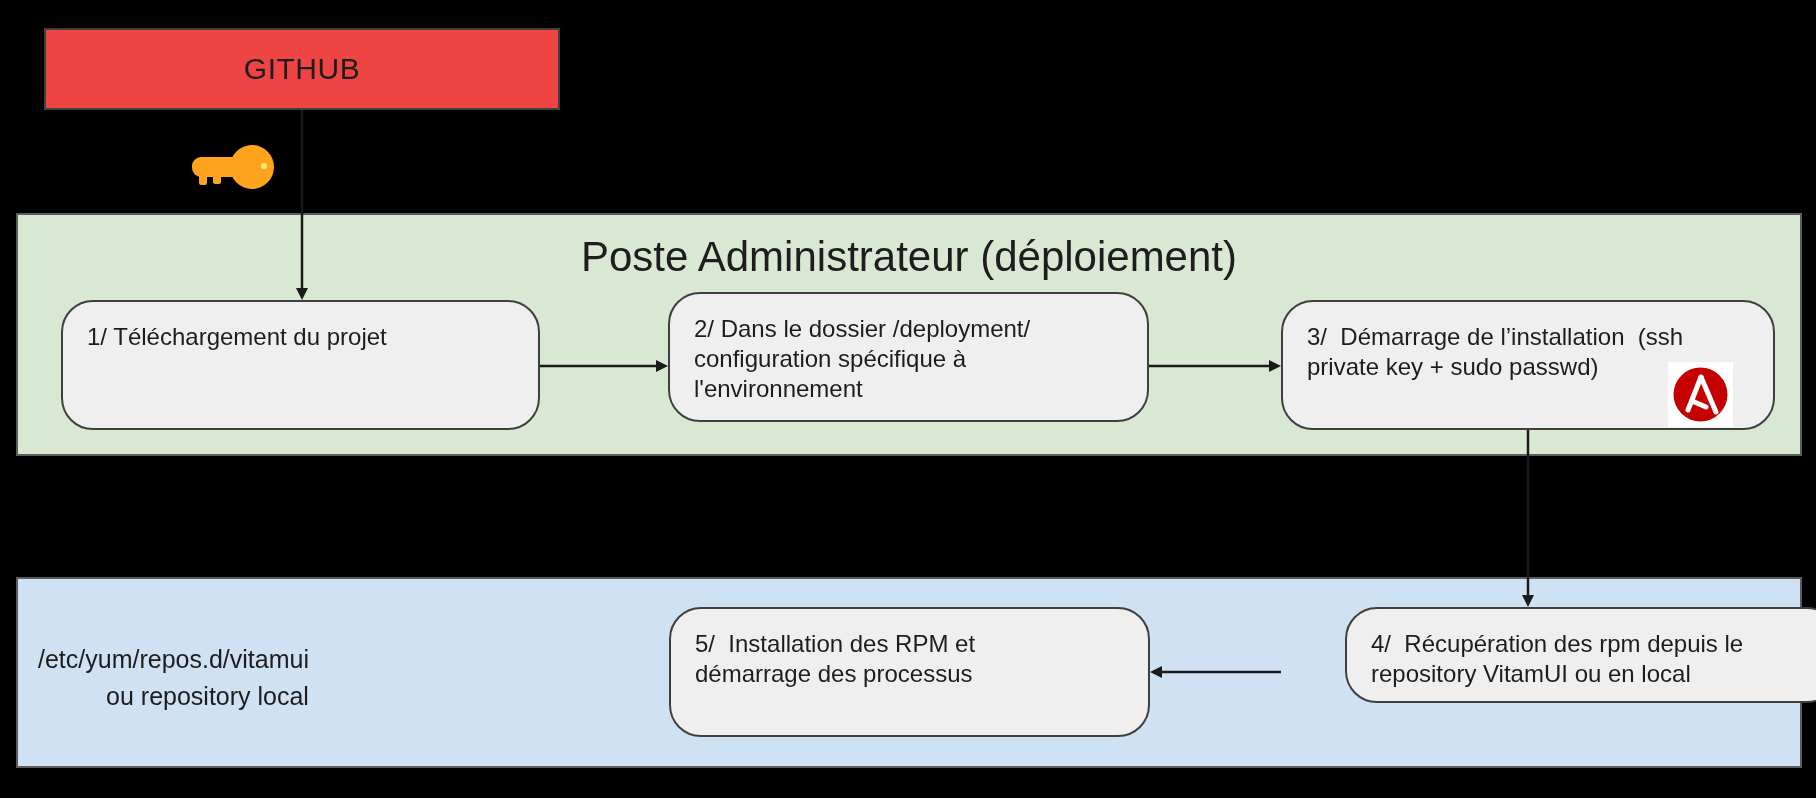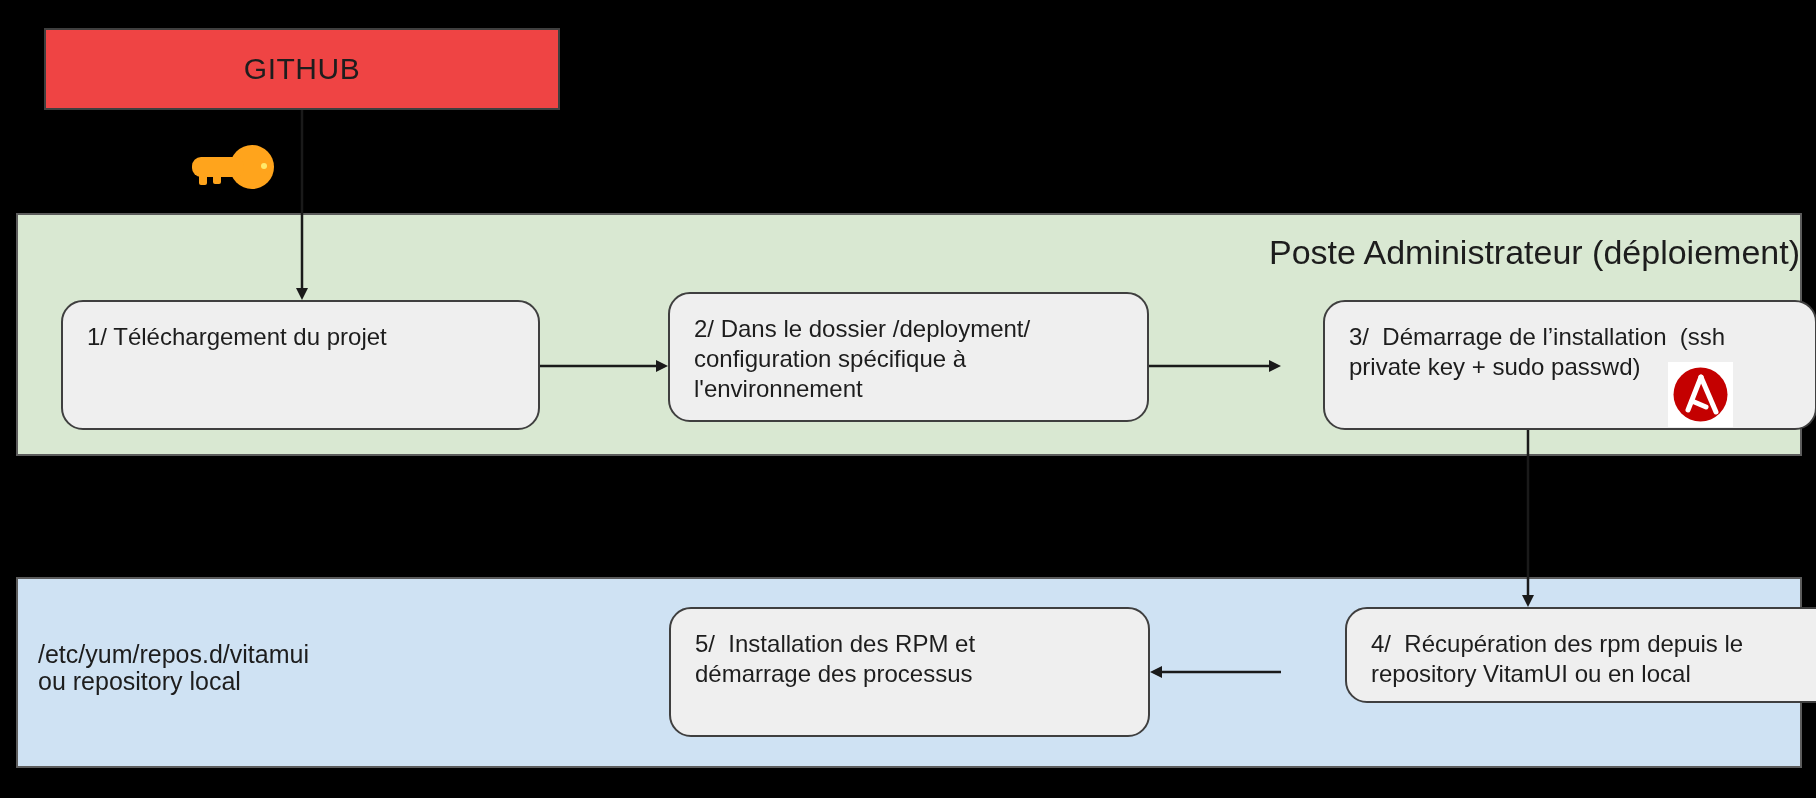--- a/index.html
+++ b/index.html
@@ -36,52 +36,53 @@
     width: 1786px;
     border: 2px solid #5c5c5c;
     box-sizing: border-box;
   }
   .band-admin { top: 213px; height: 243px; }
   .band-vm    { top: 577px; height: 191px; }
   .band-title {
     position: absolute;
     left: 0; right: 0;
     top: 18px;
-    text-align: right;
-    font-size: 34px;
+    text-align: center;
+    font-size: 42px;
     white-space: pre;
   }
   .vm-title {
     position: absolute;
     left: 20px; top: 6px;
     font-size: 40px;
     line-height: 48px;
   }
   .vm-subtitle {
     position: absolute;
     left: 20px; top: 62px;
     font-size: 25px;
-    line-height: 27px;
+    line-height: 37px;
     white-space: pre-wrap;
+    text-align: right;
   }
   
   .step-box {
     position: absolute;
     background: #efefef;
     border: 2.5px solid #3f3f3f;
-    border-radius: 22px;
+    border-radius: 32px;
     box-sizing: border-box;
     padding: 20px 40px 0 24px;
     font-size: 24px;
     line-height: 30px;
     white-space: pre-wrap;
   }
   .step-1 { left: 61px;   top: 300px; width: 479px; height: 130px; }
   .step-2 { left: 668px;  top: 292px; width: 481px; height: 130px; }
-  .step-3 { left: 1281px; top: 300px; width: 494px; height: 130px; margin-left: 42px; }
+  .step-3 { left: 1281px; top: 300px; width: 494px; height: 130px; }
   .step-5 { left: 669px;  top: 607px; width: 481px; height: 130px; }
   .step-4 { left: 1345px; top: 607px; width: 494px; height: 96px; }
   
   .key-icon {
     position: absolute;
     left: 186px; top: 138px;
     width: 100px; height: 60px;
   }
   .ansible-badge {
     position: absolute;

